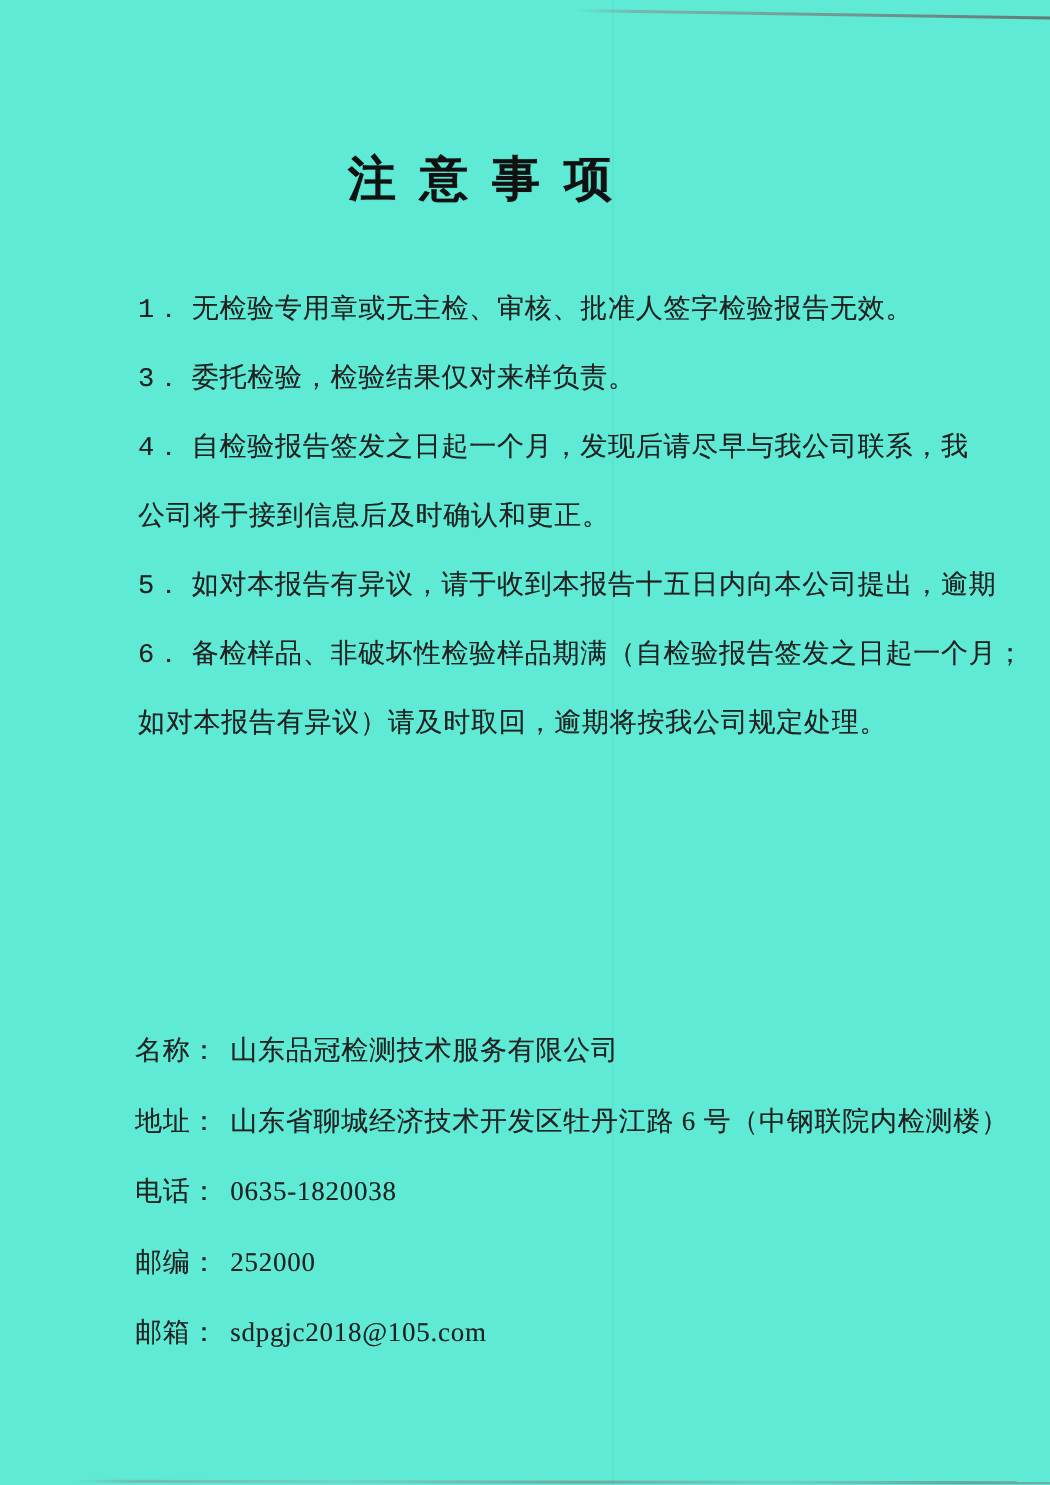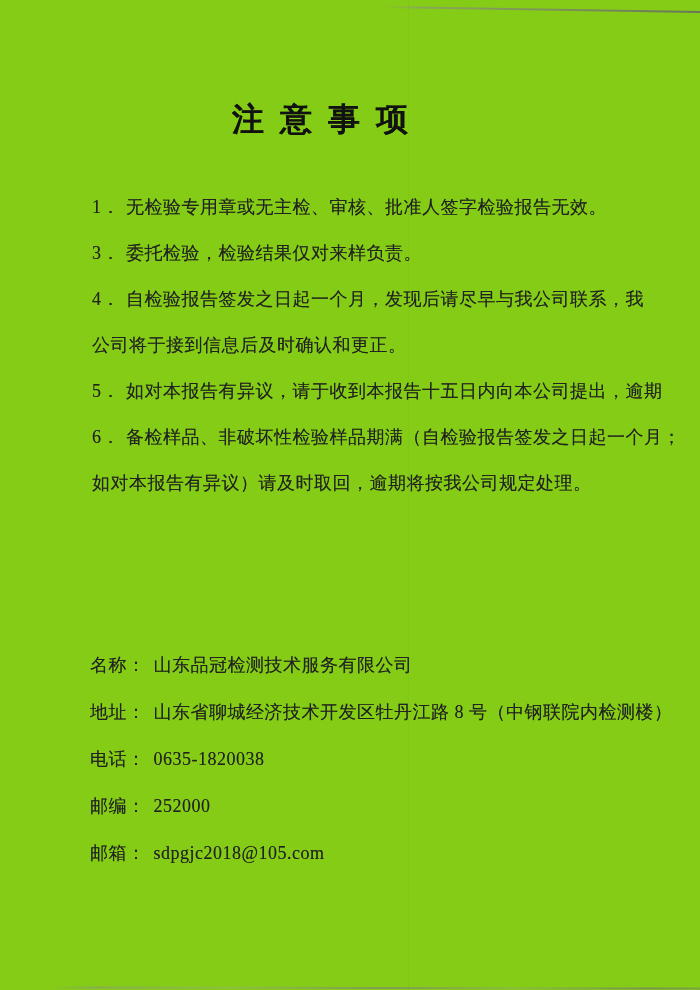--- a/index.html
+++ b/index.html
@@ -4,21 +4,21 @@
 <style>
   html, body {
     margin: 0;
     padding: 0;
     background: #ffffff;
   }
   .page {
     position: relative;
     width: 700px;
     height: 990px;
-    background: #84cc16;
+    background: #5eead4;
     overflow: hidden;
     font-family: "Liberation Serif", "DejaVu Serif", serif;
     color: #222222;
   }
   
   .title {
     position: absolute;
     top: 98px;
     left: 0;
     width: 700px;
@@ -32,36 +32,37 @@
     text-shadow: 0 0 0.5px rgba(0,0,0,0.5);
     white-space: nowrap;
   }
   
   .notes {
     position: absolute;
     top: 184px;
     left: 92px;
     width: 545px;
     font-size: 18px;
+    font-family: Liberation Mono, monospace;
   }
   .note-line {
     line-height: 46px;
     height: 46px;
     letter-spacing: 0.5px;
     white-space: nowrap;
     text-shadow: 0 0 0.4px rgba(0,0,0,0.4);
   }
   .note-num {
     display: inline-block;
     margin-right: 6px;
   }
   
   .contact {
     position: absolute;
-    top: 642px;
+    top: 677px;
     left: 90px;
     width: 560px;
     font-size: 18px;
   }
   .contact-row {
     line-height: 47px;
     height: 47px;
     letter-spacing: 0.5px;
     white-space: nowrap;
     text-shadow: 0 0 0.4px rgba(0,0,0,0.4);
@@ -144,21 +145,21 @@
 
   </div>
 
   <div class="contact">
 
     <div class="contact-row">
       <span class="c-label">名称：</span><span class="c-value">山东品冠检测技术服务有限公司</span>
     </div>
 
     <div class="contact-row">
-      <span class="c-label">地址：</span><span class="c-value">山东省聊城经济技术开发区牡丹江路 8 号（中钢联院内检测楼）</span>
+      <span class="c-label">地址：</span><span class="c-value">山东省聊城经济技术开发区牡丹江路 6 号（中钢联院内检测楼）</span>
     </div>
 
     <div class="contact-row">
       <span class="c-label">电话：</span><span class="c-value">0635-1820038</span>
     </div>
 
     <div class="contact-row">
       <span class="c-label">邮编：</span><span class="c-value">252000</span>
     </div>
 

